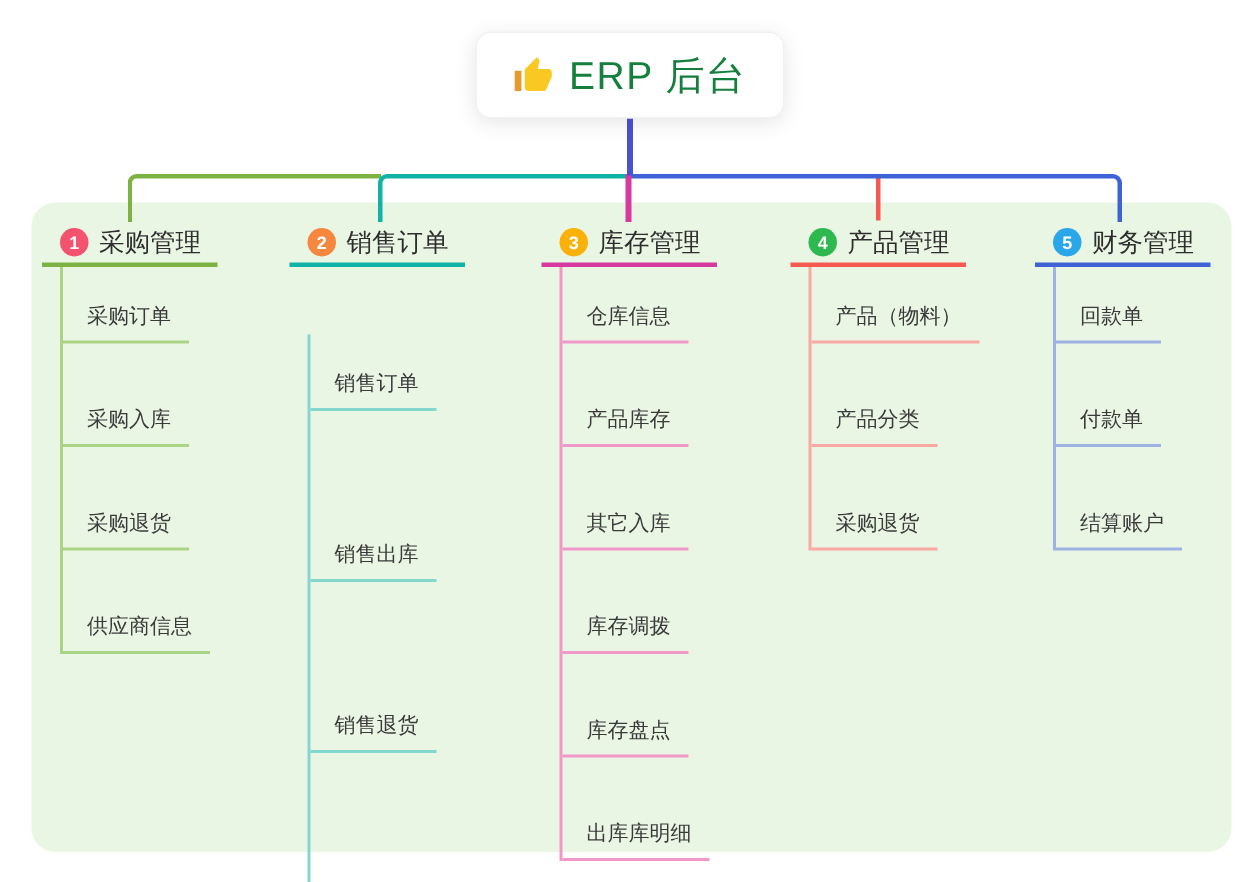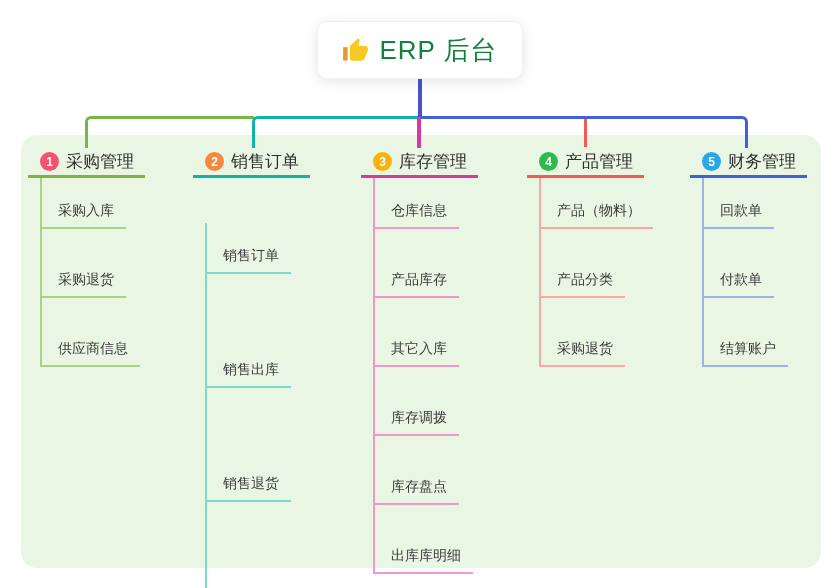--- a/index.html
+++ b/index.html
@@ -124,20 +124,21 @@
     </svg>
     <span class="root-label">ERP 后台</span>
   </div>
 
   <div class="branch b1">
     <div class="branch-title">
       <span class="badge">1</span>
       <span>采购管理</span>
     </div>
     <ul class="children">
+      <li>采购订单</li>
       <li>采购入库</li>
       <li>采购退货</li>
       <li>供应商信息</li>
     </ul>
   </div>
 
   <div class="branch b2">
     <div class="branch-title">
       <span class="badge">2</span>
       <span>销售订单</span>

